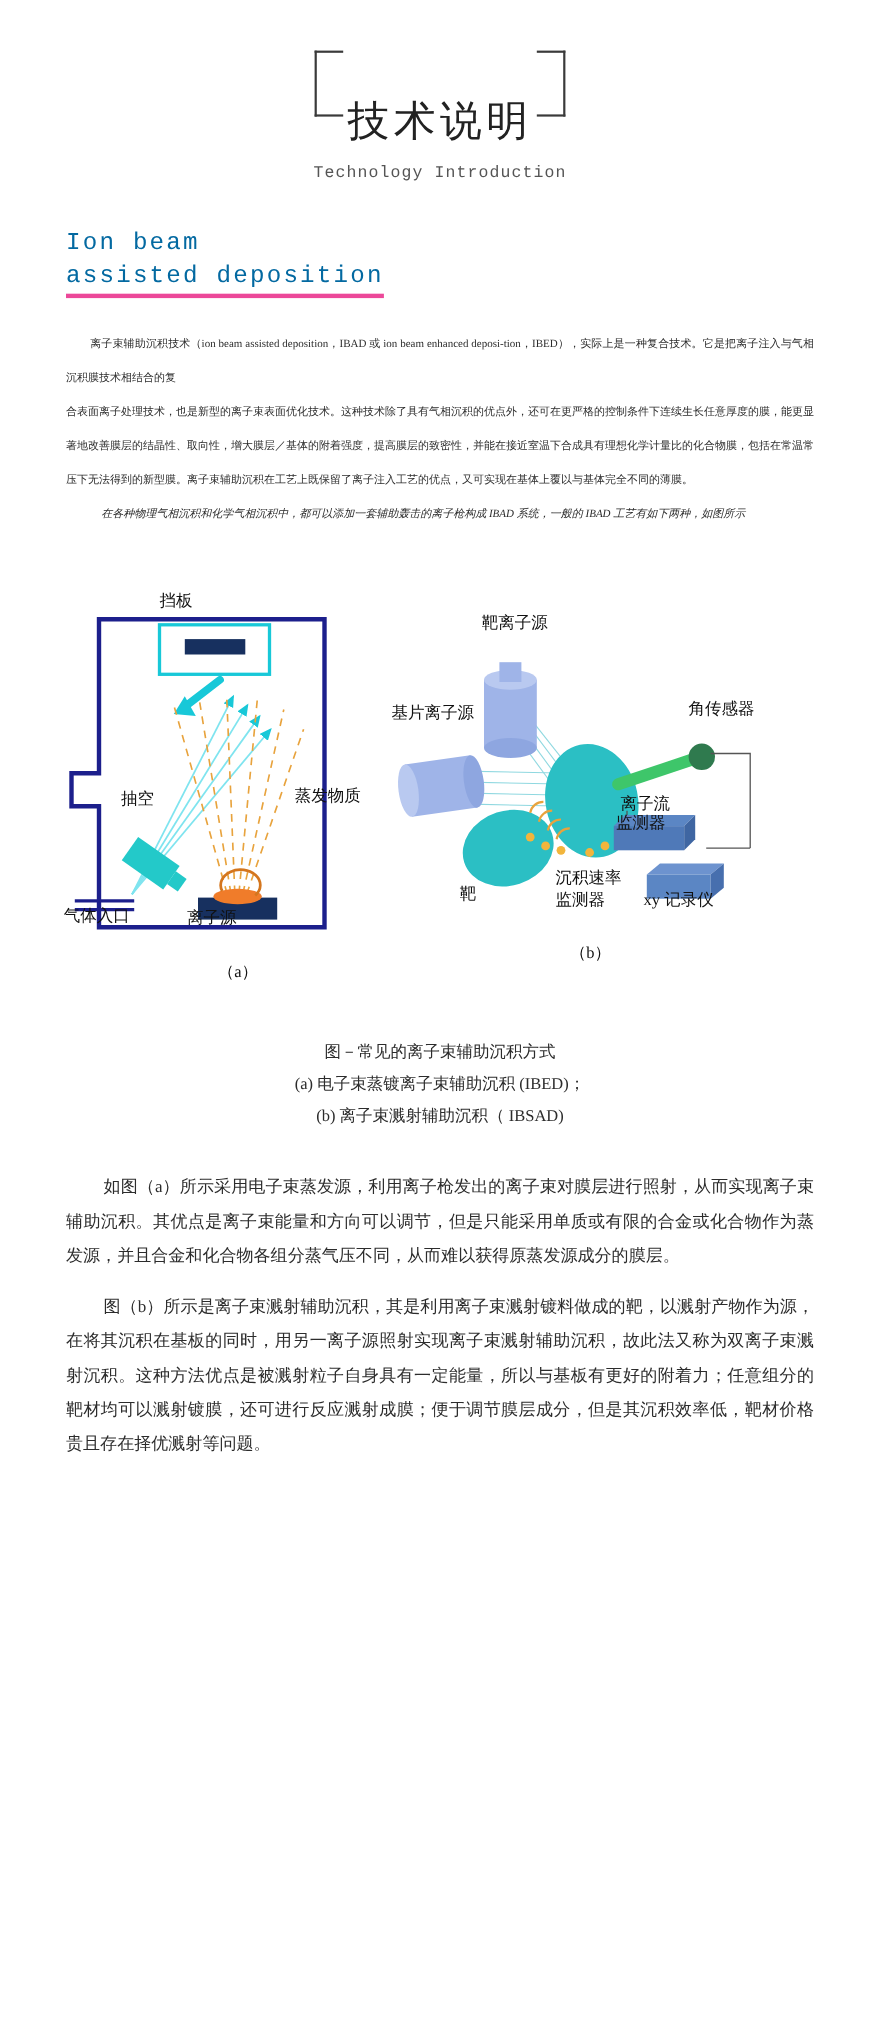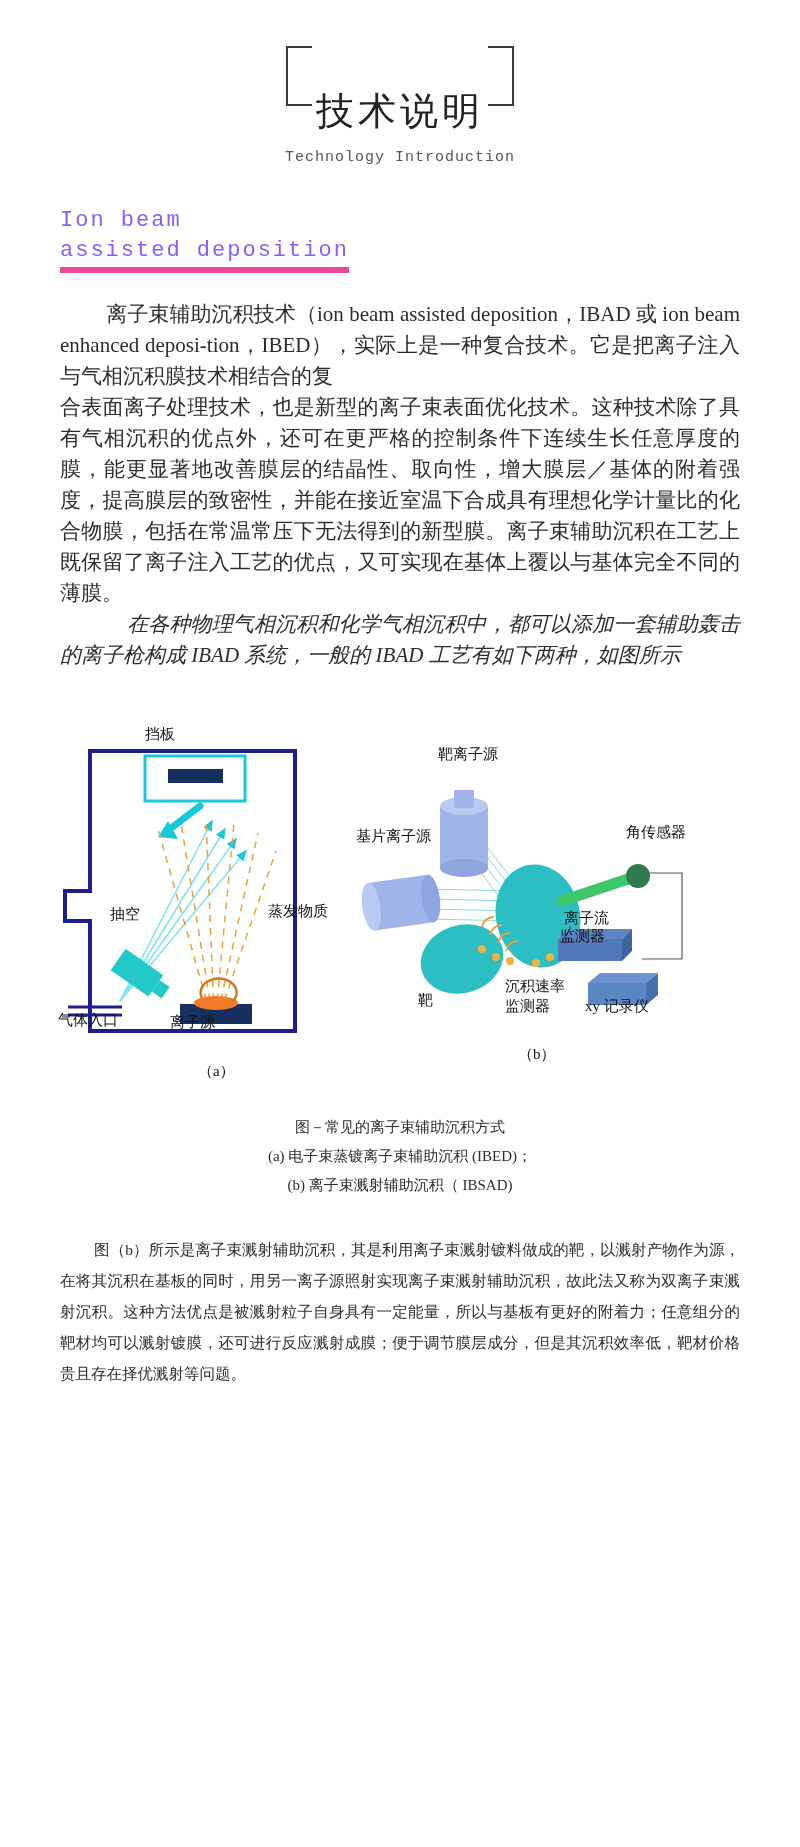--- a/index.html
+++ b/index.html
@@ -64,41 +64,41 @@
     color: #555;
   }
 
   
   .section-head {
     margin-top: 40px;
   }
   .eng-line1, .eng-line2 {
     font-family: "Liberation Mono", monospace;
     font-size: 22px;
-    color: #8b5cf6;
+    color: #0369a1;
     letter-spacing: 2px;
     line-height: 30px;
   }
   .eng-line2 {
     display: inline-block;
-    border-bottom: 6px solid #ec4899;
+    border-bottom: 4px solid #ec4899;
     padding-bottom: 1px;
   }
   .cn-heading {
     margin-top: 6px;
     font-family: "Liberation Serif", serif;
     font-size: 24px;
     color: #111;
     letter-spacing: 1px;
   }
 
   
   .body-text {
     margin-top: 26px;
-    font-size: 21px;
+    font-size: 10px;
     line-height: 31px;
     color: #2c2c2c;
     text-align: justify;
   }
   .body-text p {
     margin: 0 0 0 0;
     text-align: justify;
   }
   .indent2 { text-indent: 2.2em; }
   .indent3 { text-indent: 3.2em; font-style: italic; }
@@ -108,21 +108,21 @@
   .figure {
     margin-top: 40px;
     position: relative;
     width: 680px;
     height: 390px;
     left: -10px;
   }
   .fig-svg { display: block; }
 
   .caption {
-    margin-top: 12px;
+    margin-top: 30px;
     text-align: center;
     font-size: 15px;
     line-height: 29px;
     color: #2c2c2c;
   }
 
   .tail-text {
     margin-top: 34px;
     font-size: 15.5px;
     line-height: 31px;
@@ -291,16 +291,17 @@
     </svg>
   </div>
 
   <div class="caption">
     <div>图－常见的离子束辅助沉积方式</div>
     <div>(a) 电子束蒸镀离子束辅助沉积 (IBED)；</div>
     <div>(b) 离子束溅射辅助沉积（ IBSAD)</div>
   </div>
 
   <div class="tail-text">
+    <p class="indent2">如图（a）所示采用电子束蒸发源，利用离子枪发出的离子束对膜层进行照射，从而实现离子束辅助沉积。其优点是离子束能量和方向可以调节，但是只能采用单质或有限的合金或化合物作为蒸发源，并且合金和化合物各组分蒸气压不同，从而难以获得原蒸发源成分的膜层。</p>
     <p class="indent2">图（b）所示是离子束溅射辅助沉积，其是利用离子束溅射镀料做成的靶，以溅射产物作为源，在将其沉积在基板的同时，用另一离子源照射实现离子束溅射辅助沉积，故此法又称为双离子束溅射沉积。这种方法优点是被溅射粒子自身具有一定能量，所以与基板有更好的附着力；任意组分的靶材均可以溅射镀膜，还可进行反应溅射成膜；便于调节膜层成分，但是其沉积效率低，靶材价格贵且存在择优溅射等问题。</p>
   </div>
 
 </div>
 
 </body></html>

